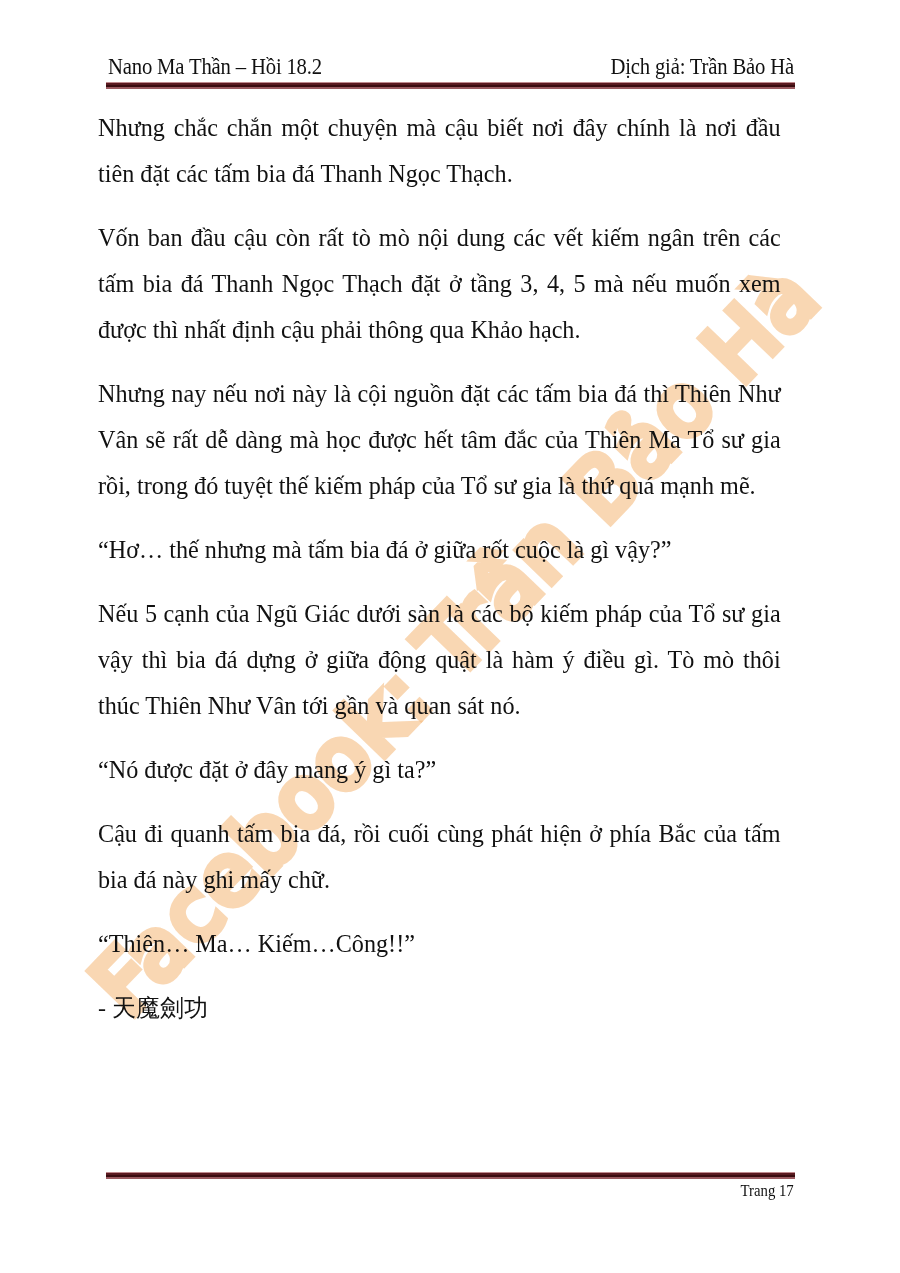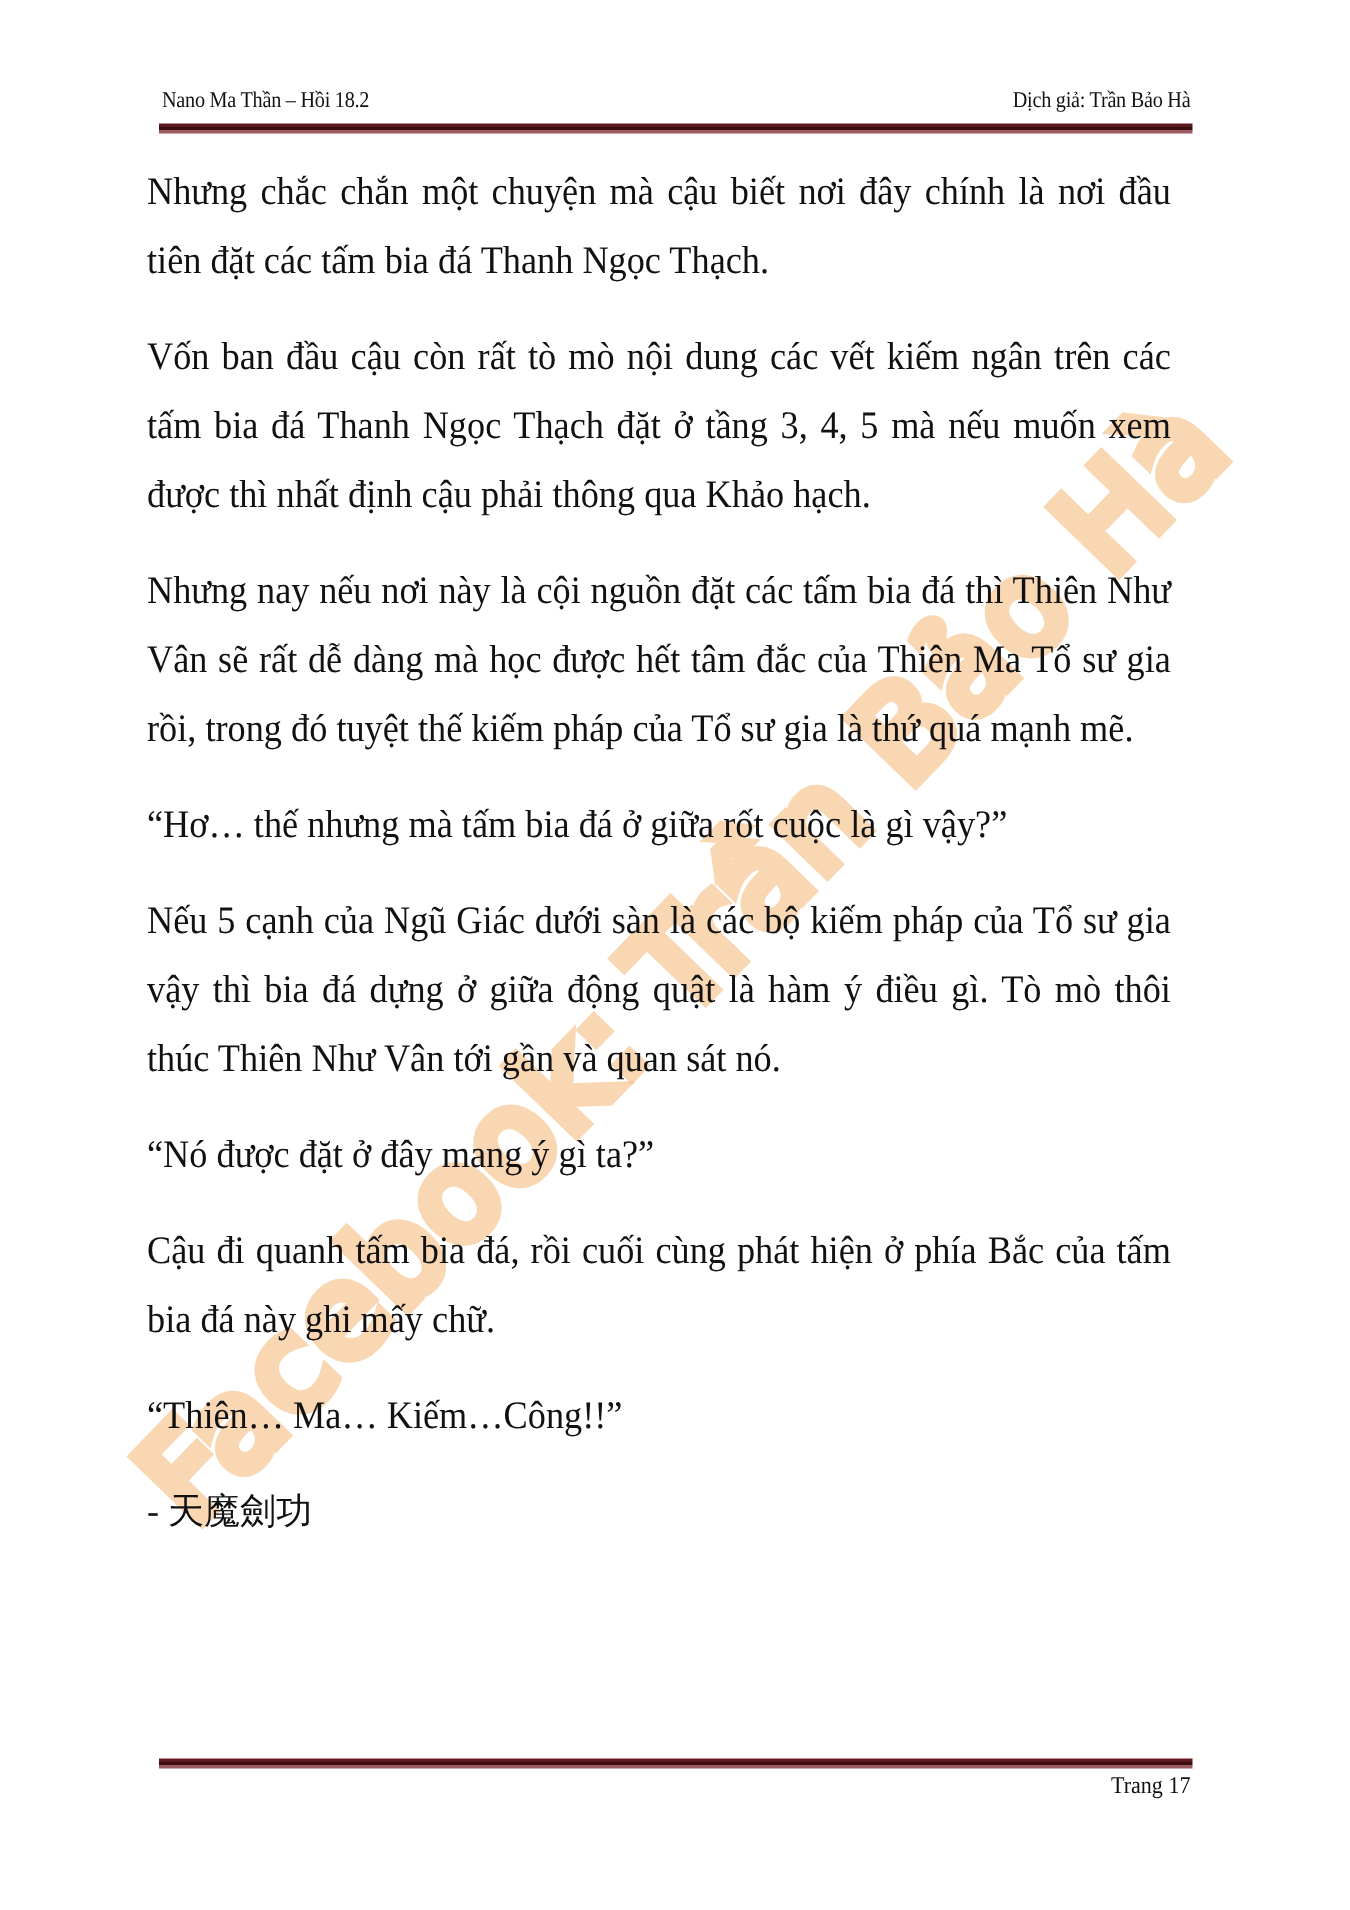--- a/index.html
+++ b/index.html
@@ -20,21 +20,21 @@
       left: 0; top: 0;
       width: 900px;
       height: 1273px;
     }
     .header {
       position: absolute;
       left: 108px;
       top: 51px;
       width: 686px;
       height: 32px;
-      font-size: 15px;
+      font-size: 23px;
       line-height: 32px;
       letter-spacing: -0.2px;
       text-align: center;
     }
     .header .left {
       position: absolute;
       left: 0;
       top: 0;
       transform: scaleX(0.9);
       transform-origin: left center;

